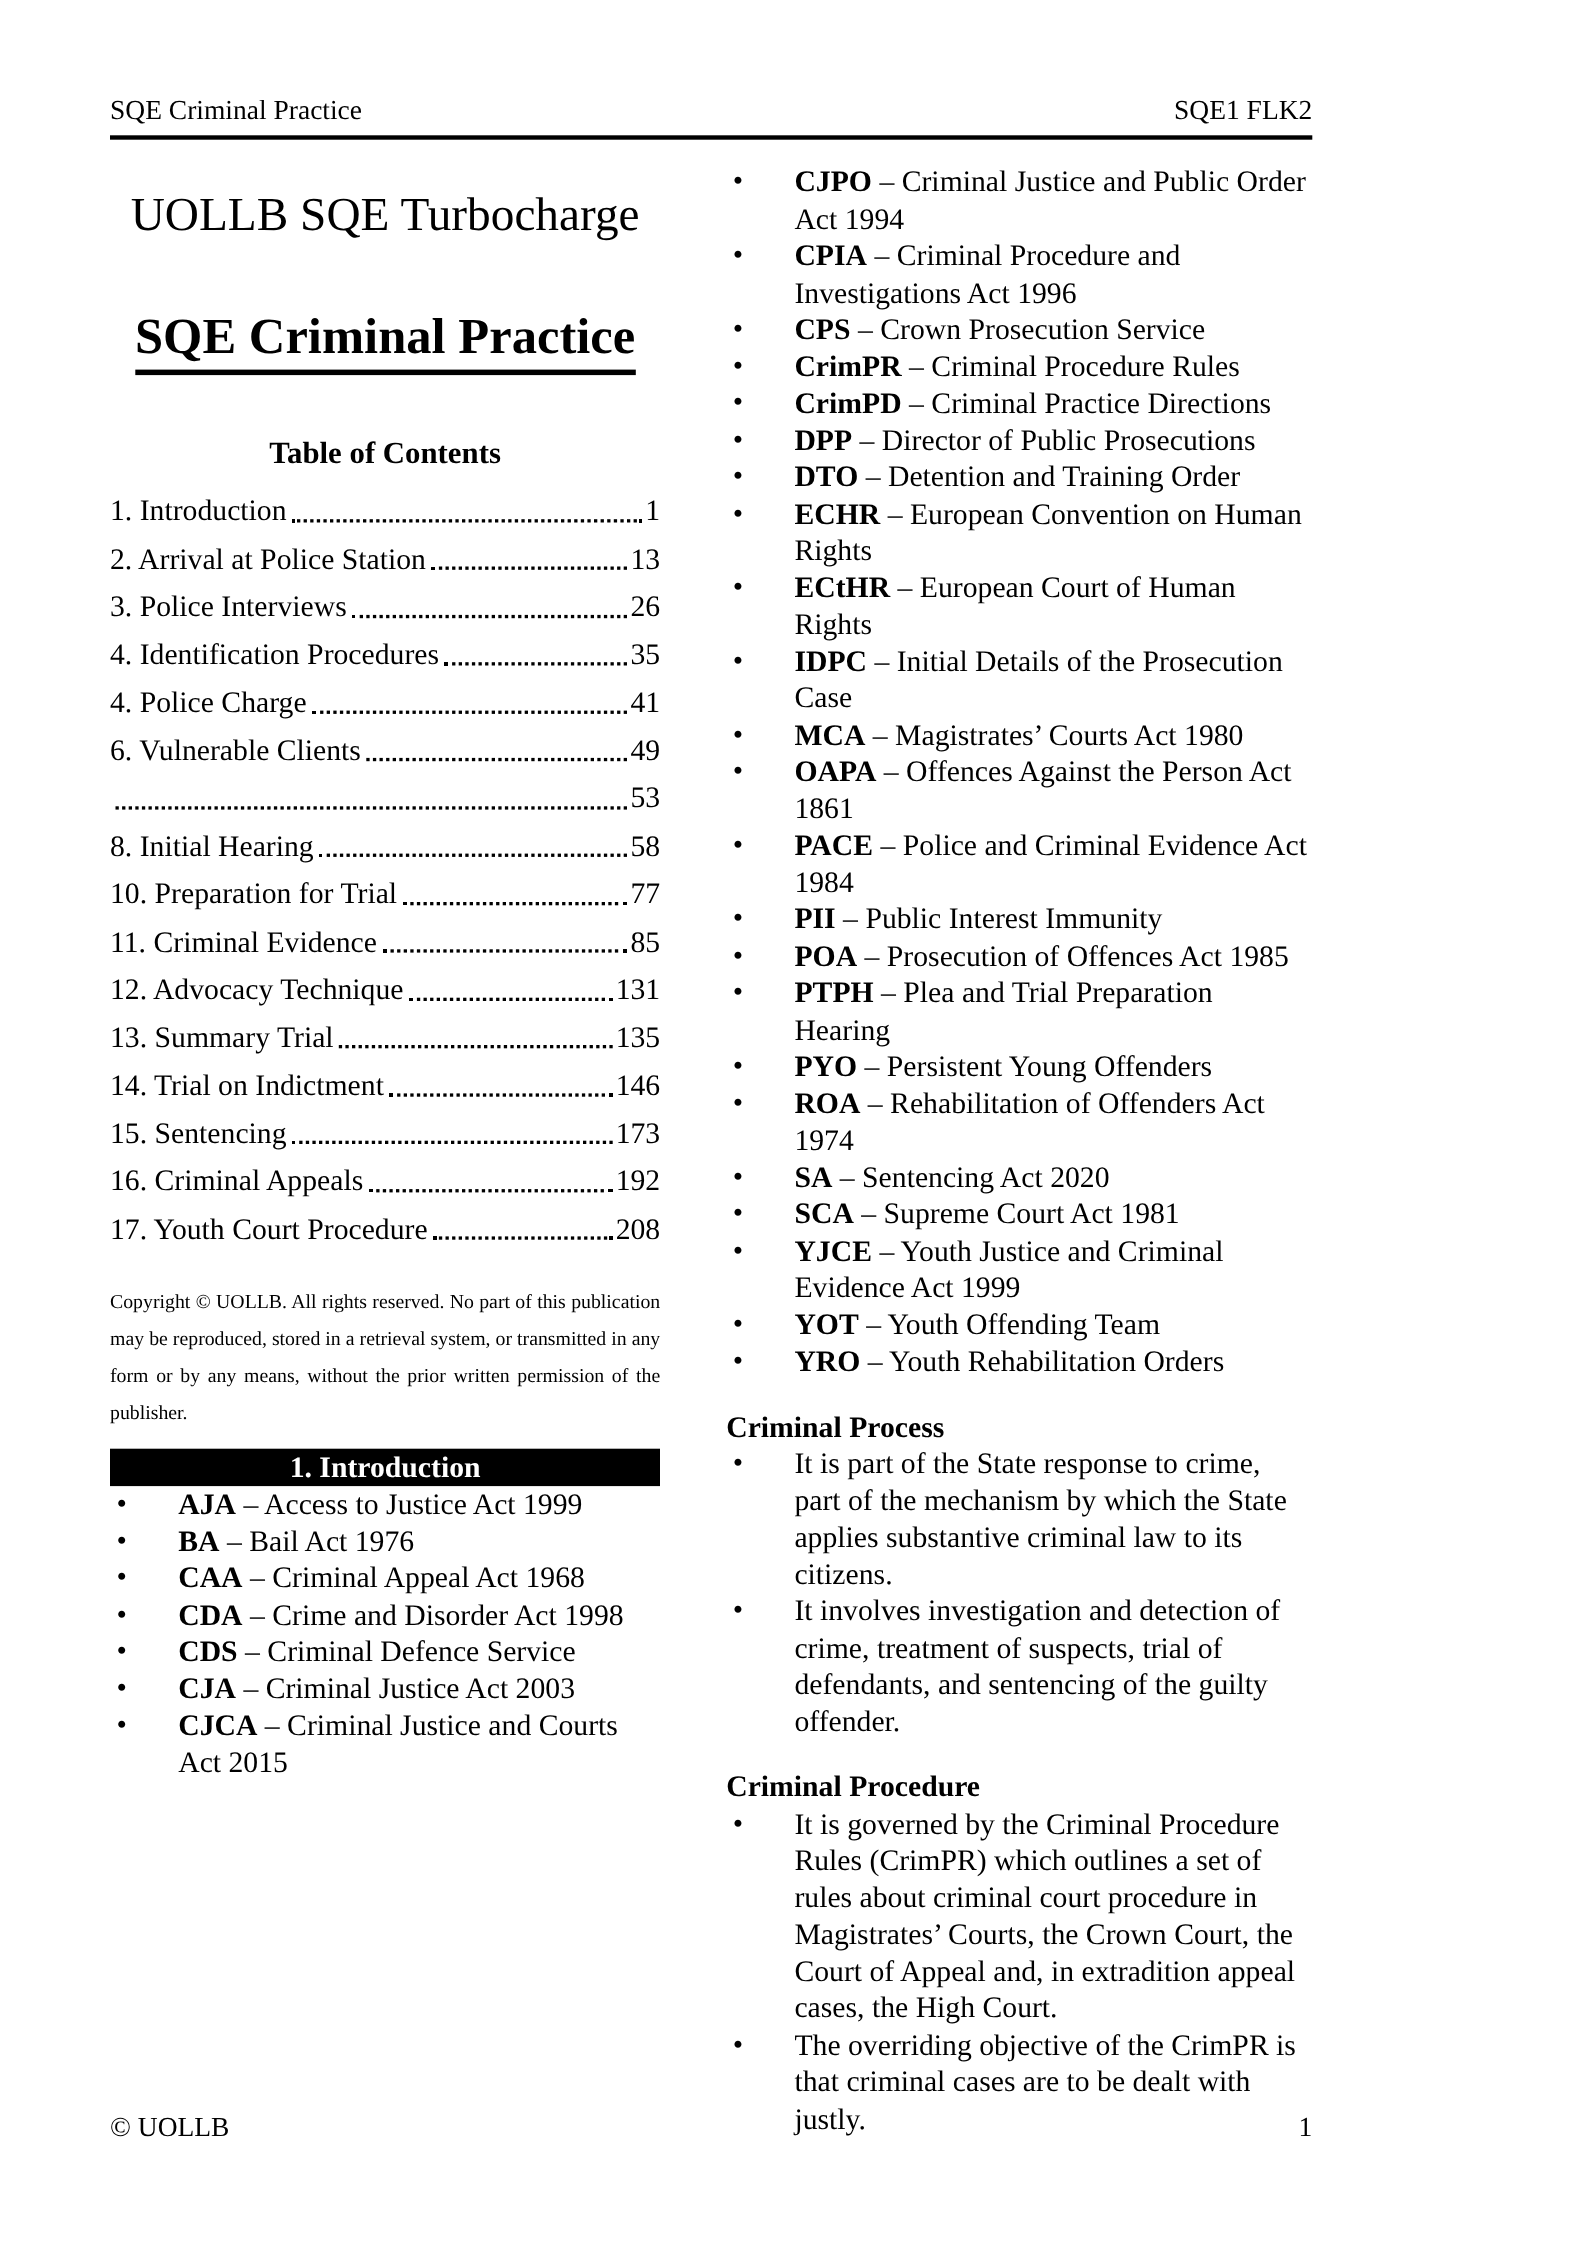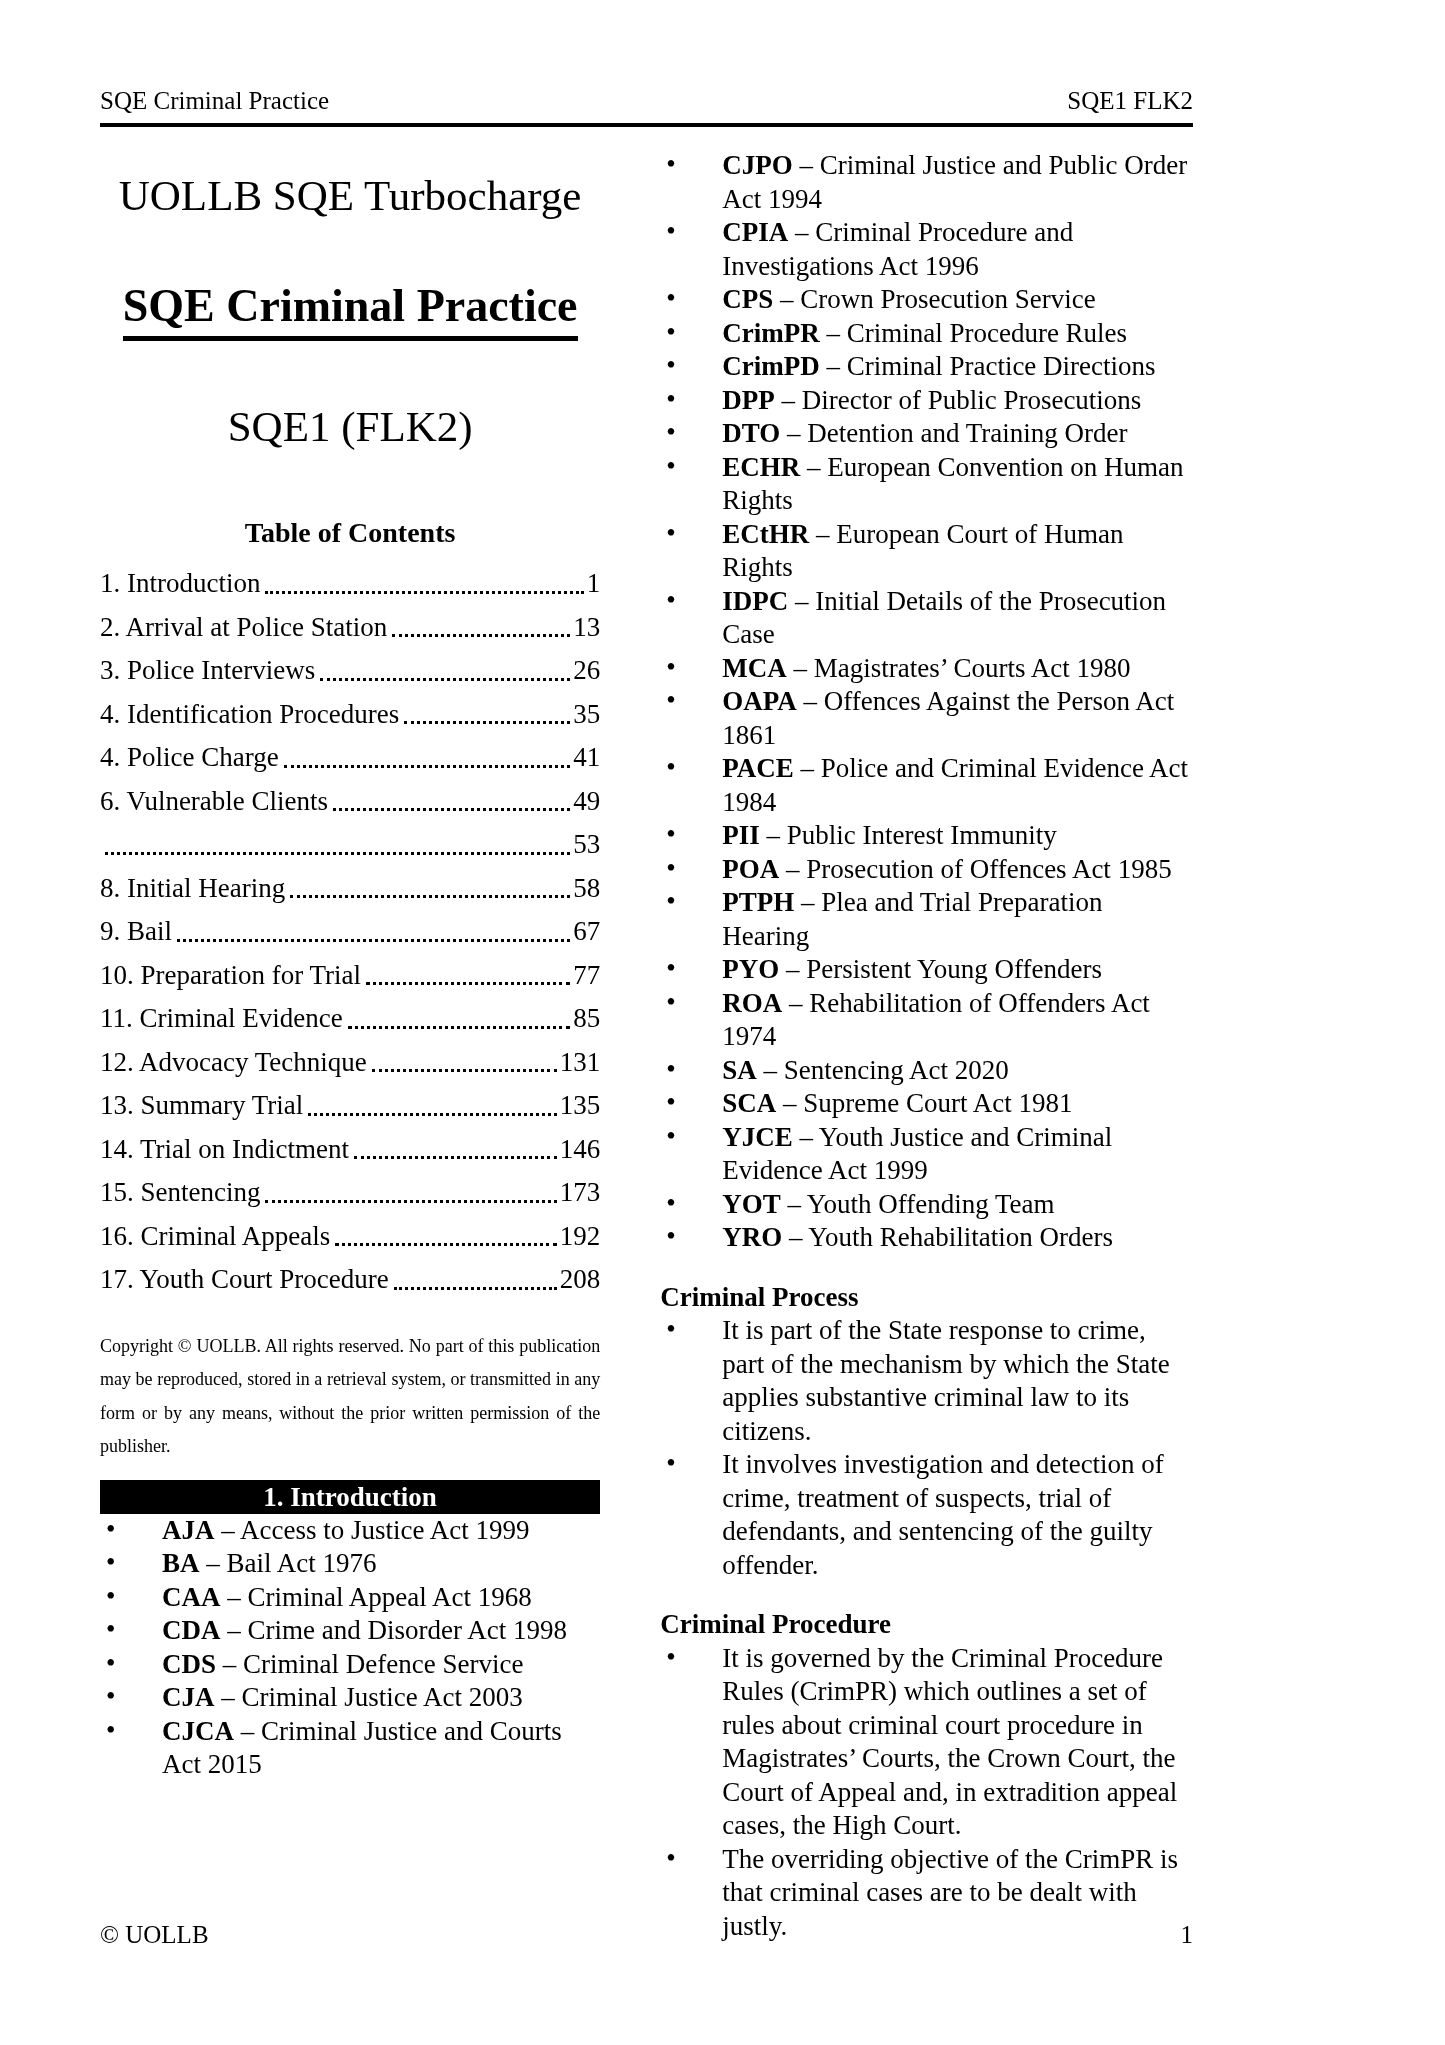--- a/index.html
+++ b/index.html
@@ -67,21 +67,20 @@
   <div class="running-header">
     <span>SQE Criminal Practice</span>
     <span>SQE1 FLK2</span>
   </div>
 
   <div class="columns">
 
     <div class="col-left">
       <div class="title-series">UOLLB SQE Turbocharge</div>
       <div class="title-main"><span class="underlined">SQE Criminal Practice</span></div>
-      <div class="title-sub">SQE1 (FLK2)</div>
 
       <div class="toc-heading">Table of Contents</div>
       <div class="toc">
   <div class="toc-row">
             <span class="toc-label">1. Introduction</span>
             <span class="toc-dots"></span>
             <span class="toc-page">1</span>
           </div>
 
   <div class="toc-row">
@@ -118,25 +117,20 @@
             <span class="toc-dots"></span>
             <span class="toc-page">53</span>
           </div>
 
   <div class="toc-row">
             <span class="toc-label">8. Initial Hearing</span>
             <span class="toc-dots"></span>
             <span class="toc-page">58</span>
           </div>
 
-  <div class="toc-row">
-            <span class="toc-label">9. Bail</span>
-            <span class="toc-dots"></span>
-            <span class="toc-page">67</span>
-          </div>
 
   <div class="toc-row">
             <span class="toc-label">10. Preparation for Trial</span>
             <span class="toc-dots"></span>
             <span class="toc-page">77</span>
           </div>
 
   <div class="toc-row">
             <span class="toc-label">11. Criminal Evidence</span>
             <span class="toc-dots"></span>

